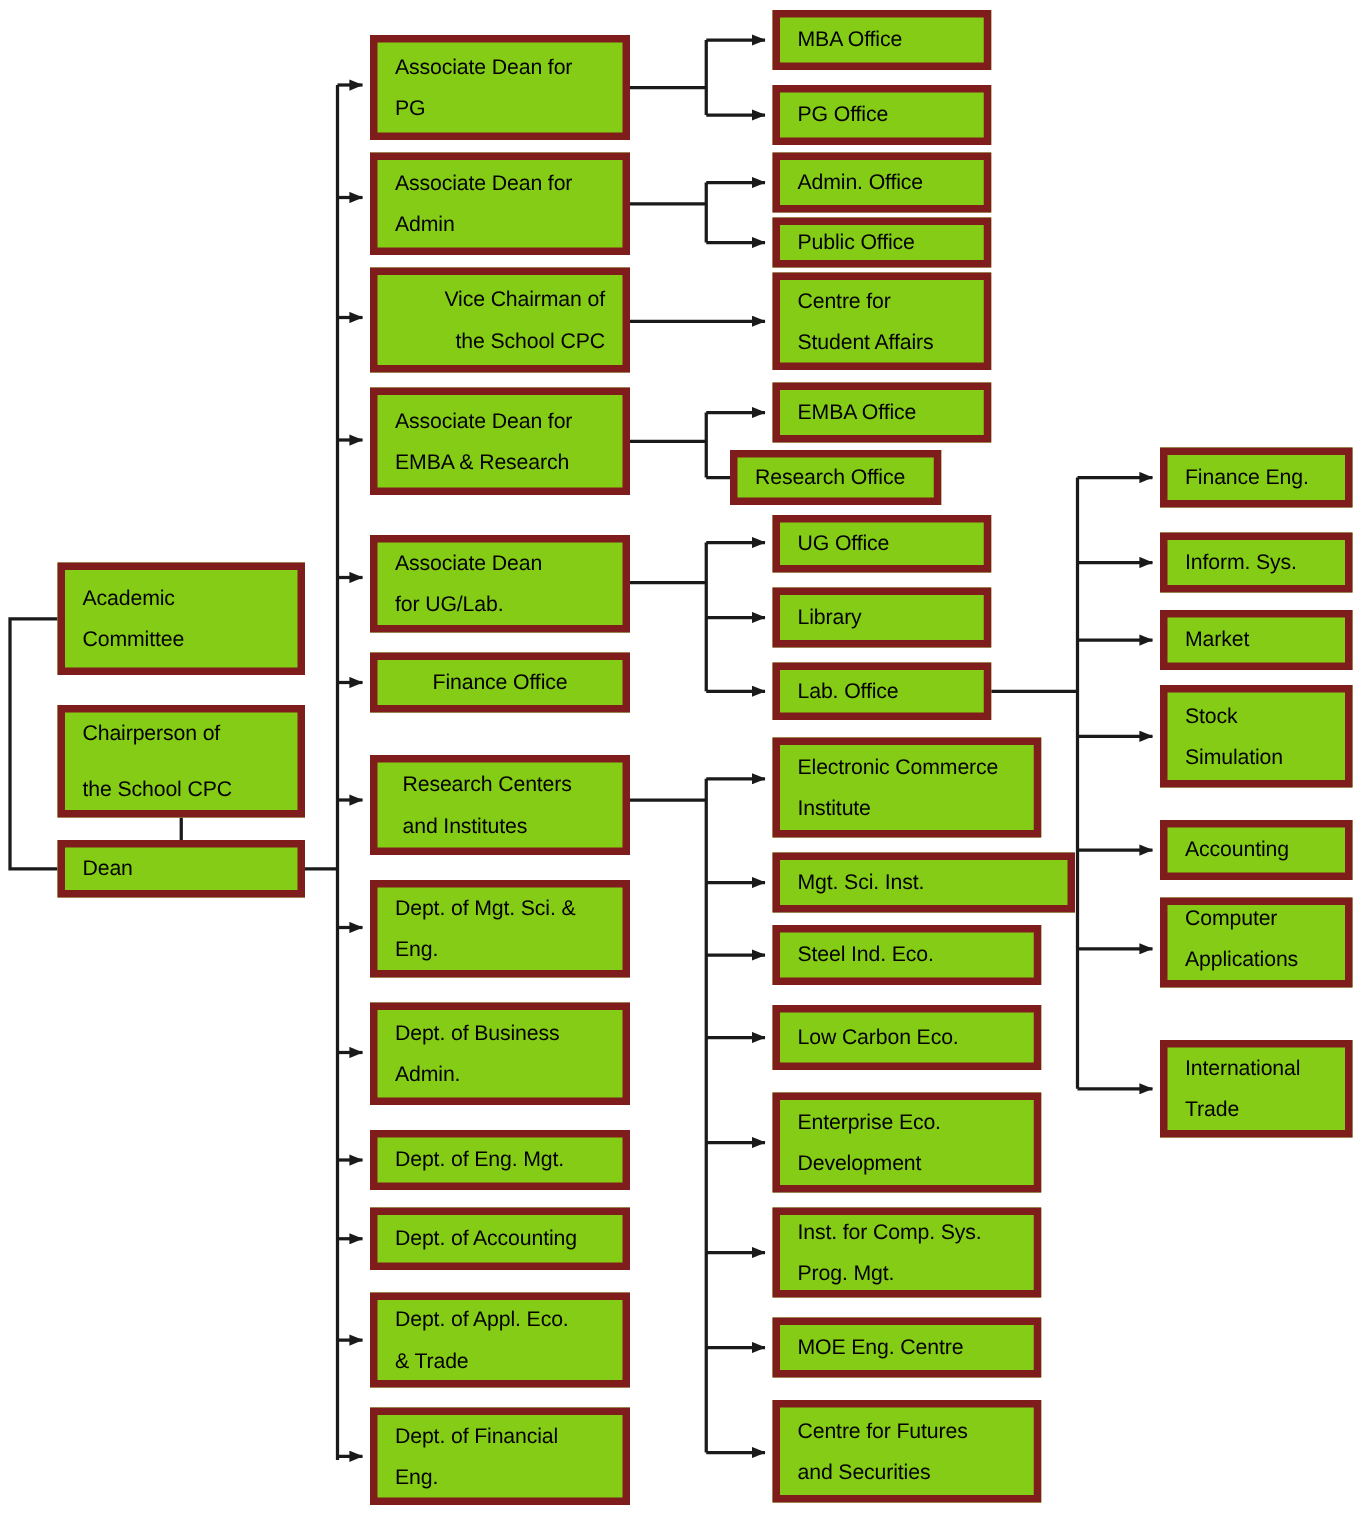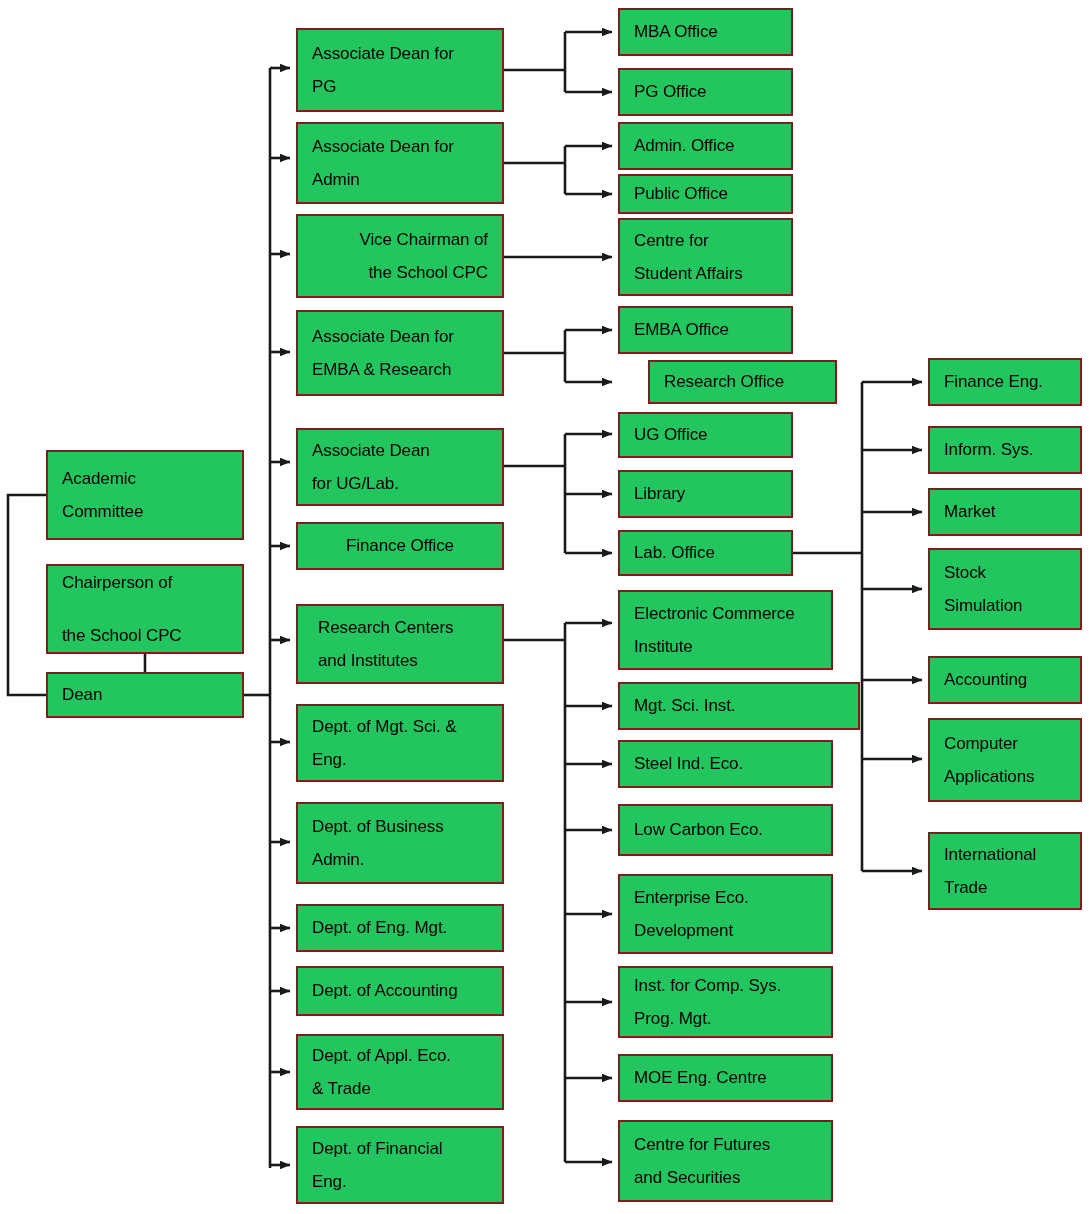--- a/index.html
+++ b/index.html
@@ -20,22 +20,22 @@
     position: absolute;
     left: 0;
     top: 0;
     width: 1089px;
     height: 1214px;
     pointer-events: none;
   }
   .node {
     position: absolute;
     box-sizing: border-box;
-    border: 2px solid #7f1d1d;
-    background: #22c55e;
+    border: 6px solid #7f1d1d;
+    background: #84cc16;
     display: flex;
     flex-direction: column;
     justify-content: center;
     padding: 0 14px;
     color: #000000;
     font-size: 17px;
     line-height: 1.95;
     letter-spacing: -0.1px;
     white-space: pre-line;
   }
@@ -144,34 +144,34 @@
       <div class="node compact" style="left: 296px; top: 904px; width: 208px; height: 48px;"><span class="line">Dept. of Eng. Mgt.</span></div>
       <div class="node compact" style="left: 296px; top: 966px; width: 208px; height: 50px;"><span class="line">Dept. of Accounting</span></div>
       <div class="node" style="left: 296px; top: 1034px; width: 208px; height: 76px;"><span class="line">Dept. of Appl. Eco.</span><span class="line">&amp; Trade</span></div>
       <div class="node" style="left: 296px; top: 1126px; width: 208px; height: 78px;"><span class="line">Dept. of Financial</span><span class="line">Eng.</span></div>
       <div class="node compact" style="left: 618px; top: 8px; width: 175px; height: 48px;"><span class="line">MBA Office</span></div>
       <div class="node compact" style="left: 618px; top: 68px; width: 175px; height: 48px;"><span class="line">PG Office</span></div>
       <div class="node compact" style="left: 618px; top: 122px; width: 175px; height: 48px;"><span class="line">Admin. Office</span></div>
       <div class="node compact" style="left: 618px; top: 174px; width: 175px; height: 40px;"><span class="line">Public Office</span></div>
       <div class="node" style="left: 618px; top: 218px; width: 175px; height: 78px;"><span class="line">Centre for</span><span class="line">Student Affairs</span></div>
       <div class="node compact" style="left: 618px; top: 306px; width: 175px; height: 48px;"><span class="line">EMBA Office</span></div>
-      <div class="node compact" style="left: 648px; top: 360px; width: 189px; height: 44px;"><span class="line">Research Office</span></div>
+      <div class="node compact" style="left: 584px; top: 360px; width: 169px; height: 44px;"><span class="line">Research Office</span></div>
       <div class="node compact" style="left: 618px; top: 412px; width: 175px; height: 46px;"><span class="line">UG Office</span></div>
       <div class="node compact" style="left: 618px; top: 470px; width: 175px; height: 48px;"><span class="line">Library</span></div>
       <div class="node compact" style="left: 618px; top: 530px; width: 175px; height: 46px;"><span class="line">Lab. Office</span></div>
       <div class="node" style="left: 618px; top: 590px; width: 215px; height: 80px;"><span class="line">Electronic Commerce</span><span class="line">Institute</span></div>
       <div class="node compact" style="left: 618px; top: 682px; width: 242px; height: 48px;"><span class="line">Mgt. Sci. Inst.</span></div>
       <div class="node compact" style="left: 618px; top: 740px; width: 215px; height: 48px;"><span class="line">Steel Ind. Eco.</span></div>
       <div class="node compact" style="left: 618px; top: 804px; width: 215px; height: 52px;"><span class="line">Low Carbon Eco.</span></div>
       <div class="node" style="left: 618px; top: 874px; width: 215px; height: 80px;"><span class="line">Enterprise Eco.</span><span class="line">Development</span></div>
       <div class="node" style="left: 618px; top: 966px; width: 215px; height: 72px;"><span class="line">Inst. for Comp. Sys.</span><span class="line">Prog. Mgt.</span></div>
       <div class="node compact" style="left: 618px; top: 1054px; width: 215px; height: 48px;"><span class="line">MOE Eng. Centre</span></div>
       <div class="node" style="left: 618px; top: 1120px; width: 215px; height: 82px;"><span class="line">Centre for Futures</span><span class="line">and Securities</span></div>
       <div class="node compact" style="left: 928px; top: 358px; width: 154px; height: 48px;"><span class="line">Finance Eng.</span></div>
       <div class="node compact" style="left: 928px; top: 426px; width: 154px; height: 48px;"><span class="line">Inform. Sys.</span></div>
       <div class="node compact" style="left: 928px; top: 488px; width: 154px; height: 48px;"><span class="line">Market</span></div>
       <div class="node" style="left: 928px; top: 548px; width: 154px; height: 82px;"><span class="line">Stock</span><span class="line">Simulation</span></div>
       <div class="node compact" style="left: 928px; top: 656px; width: 154px; height: 48px;"><span class="line">Accounting</span></div>
-      <div class="node" style="left: 928px; top: 718px; width: 154px; height: 84px;"><span class="line">Computer</span><span class="line">Applications</span></div>
+      <div class="node" style="left: 928px; top: 718px; width: 154px; height: 72px; justify-content: flex-end;"><span class="line">Computer</span><span class="line">Applications</span></div>
       <div class="node" style="left: 928px; top: 832px; width: 154px; height: 78px;"><span class="line">International</span><span class="line">Trade</span></div>
     </div>
 
 </div>
 
 </body></html>

